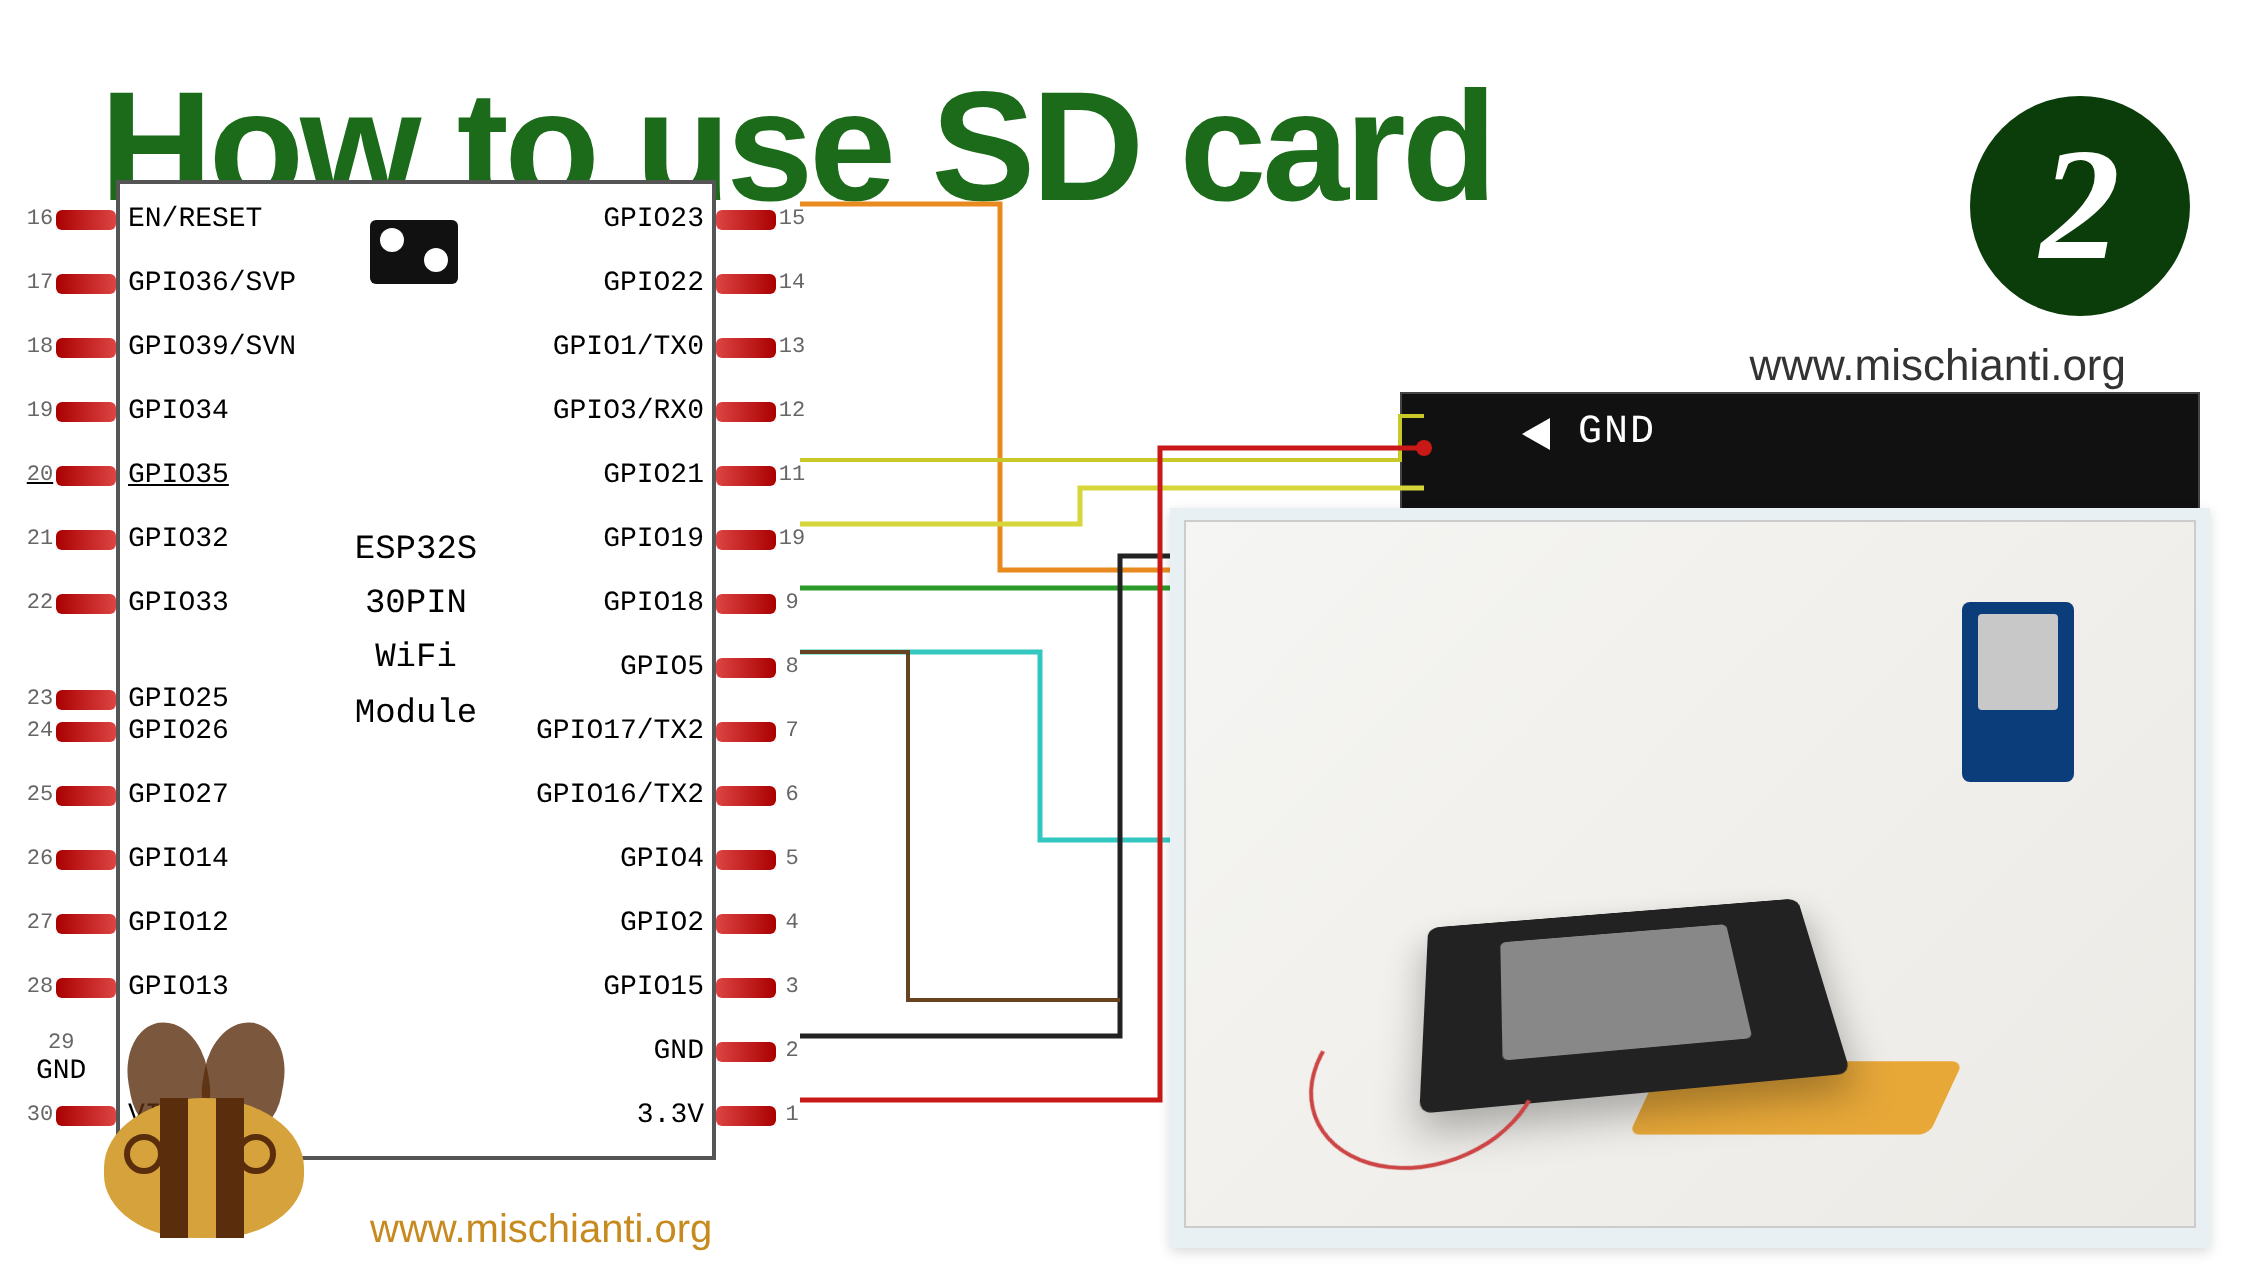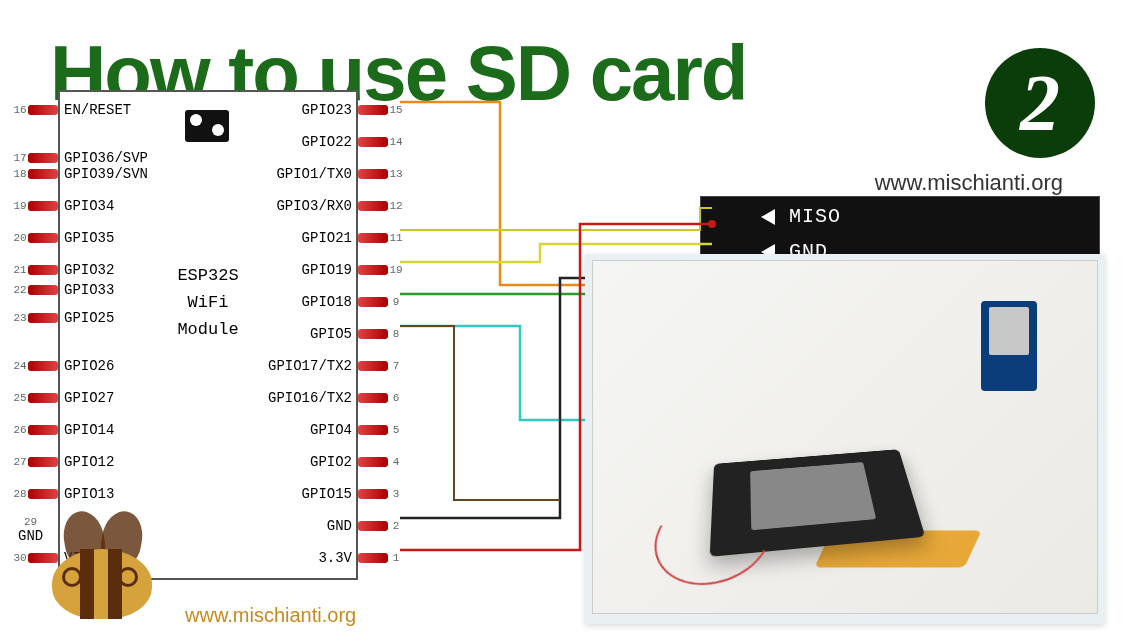--- a/index.html
+++ b/index.html
@@ -290,60 +290,61 @@
   <span>2</span>
 </div>
 
 <div class="url-top">www.mischianti.org</div>
 <div class="url-bottom">www.mischianti.org</div>
 
 <div class="module">
   <div class="chip"></div>
   <div class="module-center">
     <div>ESP32S</div>
+    <div>30PIN</div>
     <div>WiFi</div>
     <div>Module</div>
   </div>
   <div id="left-pins">
       <div class="pin-row left" style="top: 8px;">
         <span class="pinnum">16</span>
         <span class="pincap"></span>
         <span class="pinlabel">EN/RESET</span>
       </div>
-      <div class="pin-row left" style="top: 56px;">
+      <div class="pin-row left" style="top: 40px;">
         <span class="pinnum">17</span>
         <span class="pincap"></span>
         <span class="pinlabel">GPIO36/SVP</span>
       </div>
       <div class="pin-row left" style="top: 72px; justify-content: space-between;">
         <span class="pinnum">18</span>
         <span class="pincap"></span>
         <span class="pinlabel">GPIO39/SVN</span>
       </div>
       <div class="pin-row left" style="top: 104px;">
         <span class="pinnum">19</span>
         <span class="pincap"></span>
         <span class="pinlabel">GPIO34</span>
       </div>
-      <div class="pin-row left" style="top: 136px;">
+      <div class="pin-row left" style="top: 136px; text-decoration: underline;">
         <span class="pinnum">20</span>
         <span class="pincap"></span>
         <span class="pinlabel">GPIO35</span>
       </div>
       <div class="pin-row left" style="top: 168px;">
         <span class="pinnum">21</span>
         <span class="pincap"></span>
         <span class="pinlabel">GPIO32</span>
       </div>
-      <div class="pin-row left" style="top: 188px;">
+      <div class="pin-row left" style="top: 200px;">
         <span class="pinnum">22</span>
         <span class="pincap"></span>
         <span class="pinlabel">GPIO33</span>
       </div>
-      <div class="pin-row left" style="top: 216px;">
+      <div class="pin-row left" style="top: 248px;">
         <span class="pinnum">23</span>
         <span class="pincap"></span>
         <span class="pinlabel">GPIO25</span>
       </div>
       <div class="pin-row left" style="top: 264px;">
         <span class="pinnum">24</span>
         <span class="pincap"></span>
         <span class="pinlabel">GPIO26</span>
       </div>
       <div class="pin-row left" style="top: 296px;">
@@ -450,24 +451,20 @@
       </div>
       <div class="pin-row right" style="top: 456px;">
         <span class="pinnum">1</span>
         <span class="pincap r"></span>
         <span class="pinlabel">3.3V</span>
       </div>
     </div>
 </div>
 
 <div class="sdcard-box">
-  <div class="sdlabel">
-    <span class="tri"></span>
-    <span>MISO</span>
-  </div>
   <div class="sdlabel">
     <span class="tri"></span>
     <span>GND</span>
   </div>
 </div>
 
 <div class="pullup">R1 PullUP 10kΩ</div>
 
 <svg class="wires">
 

